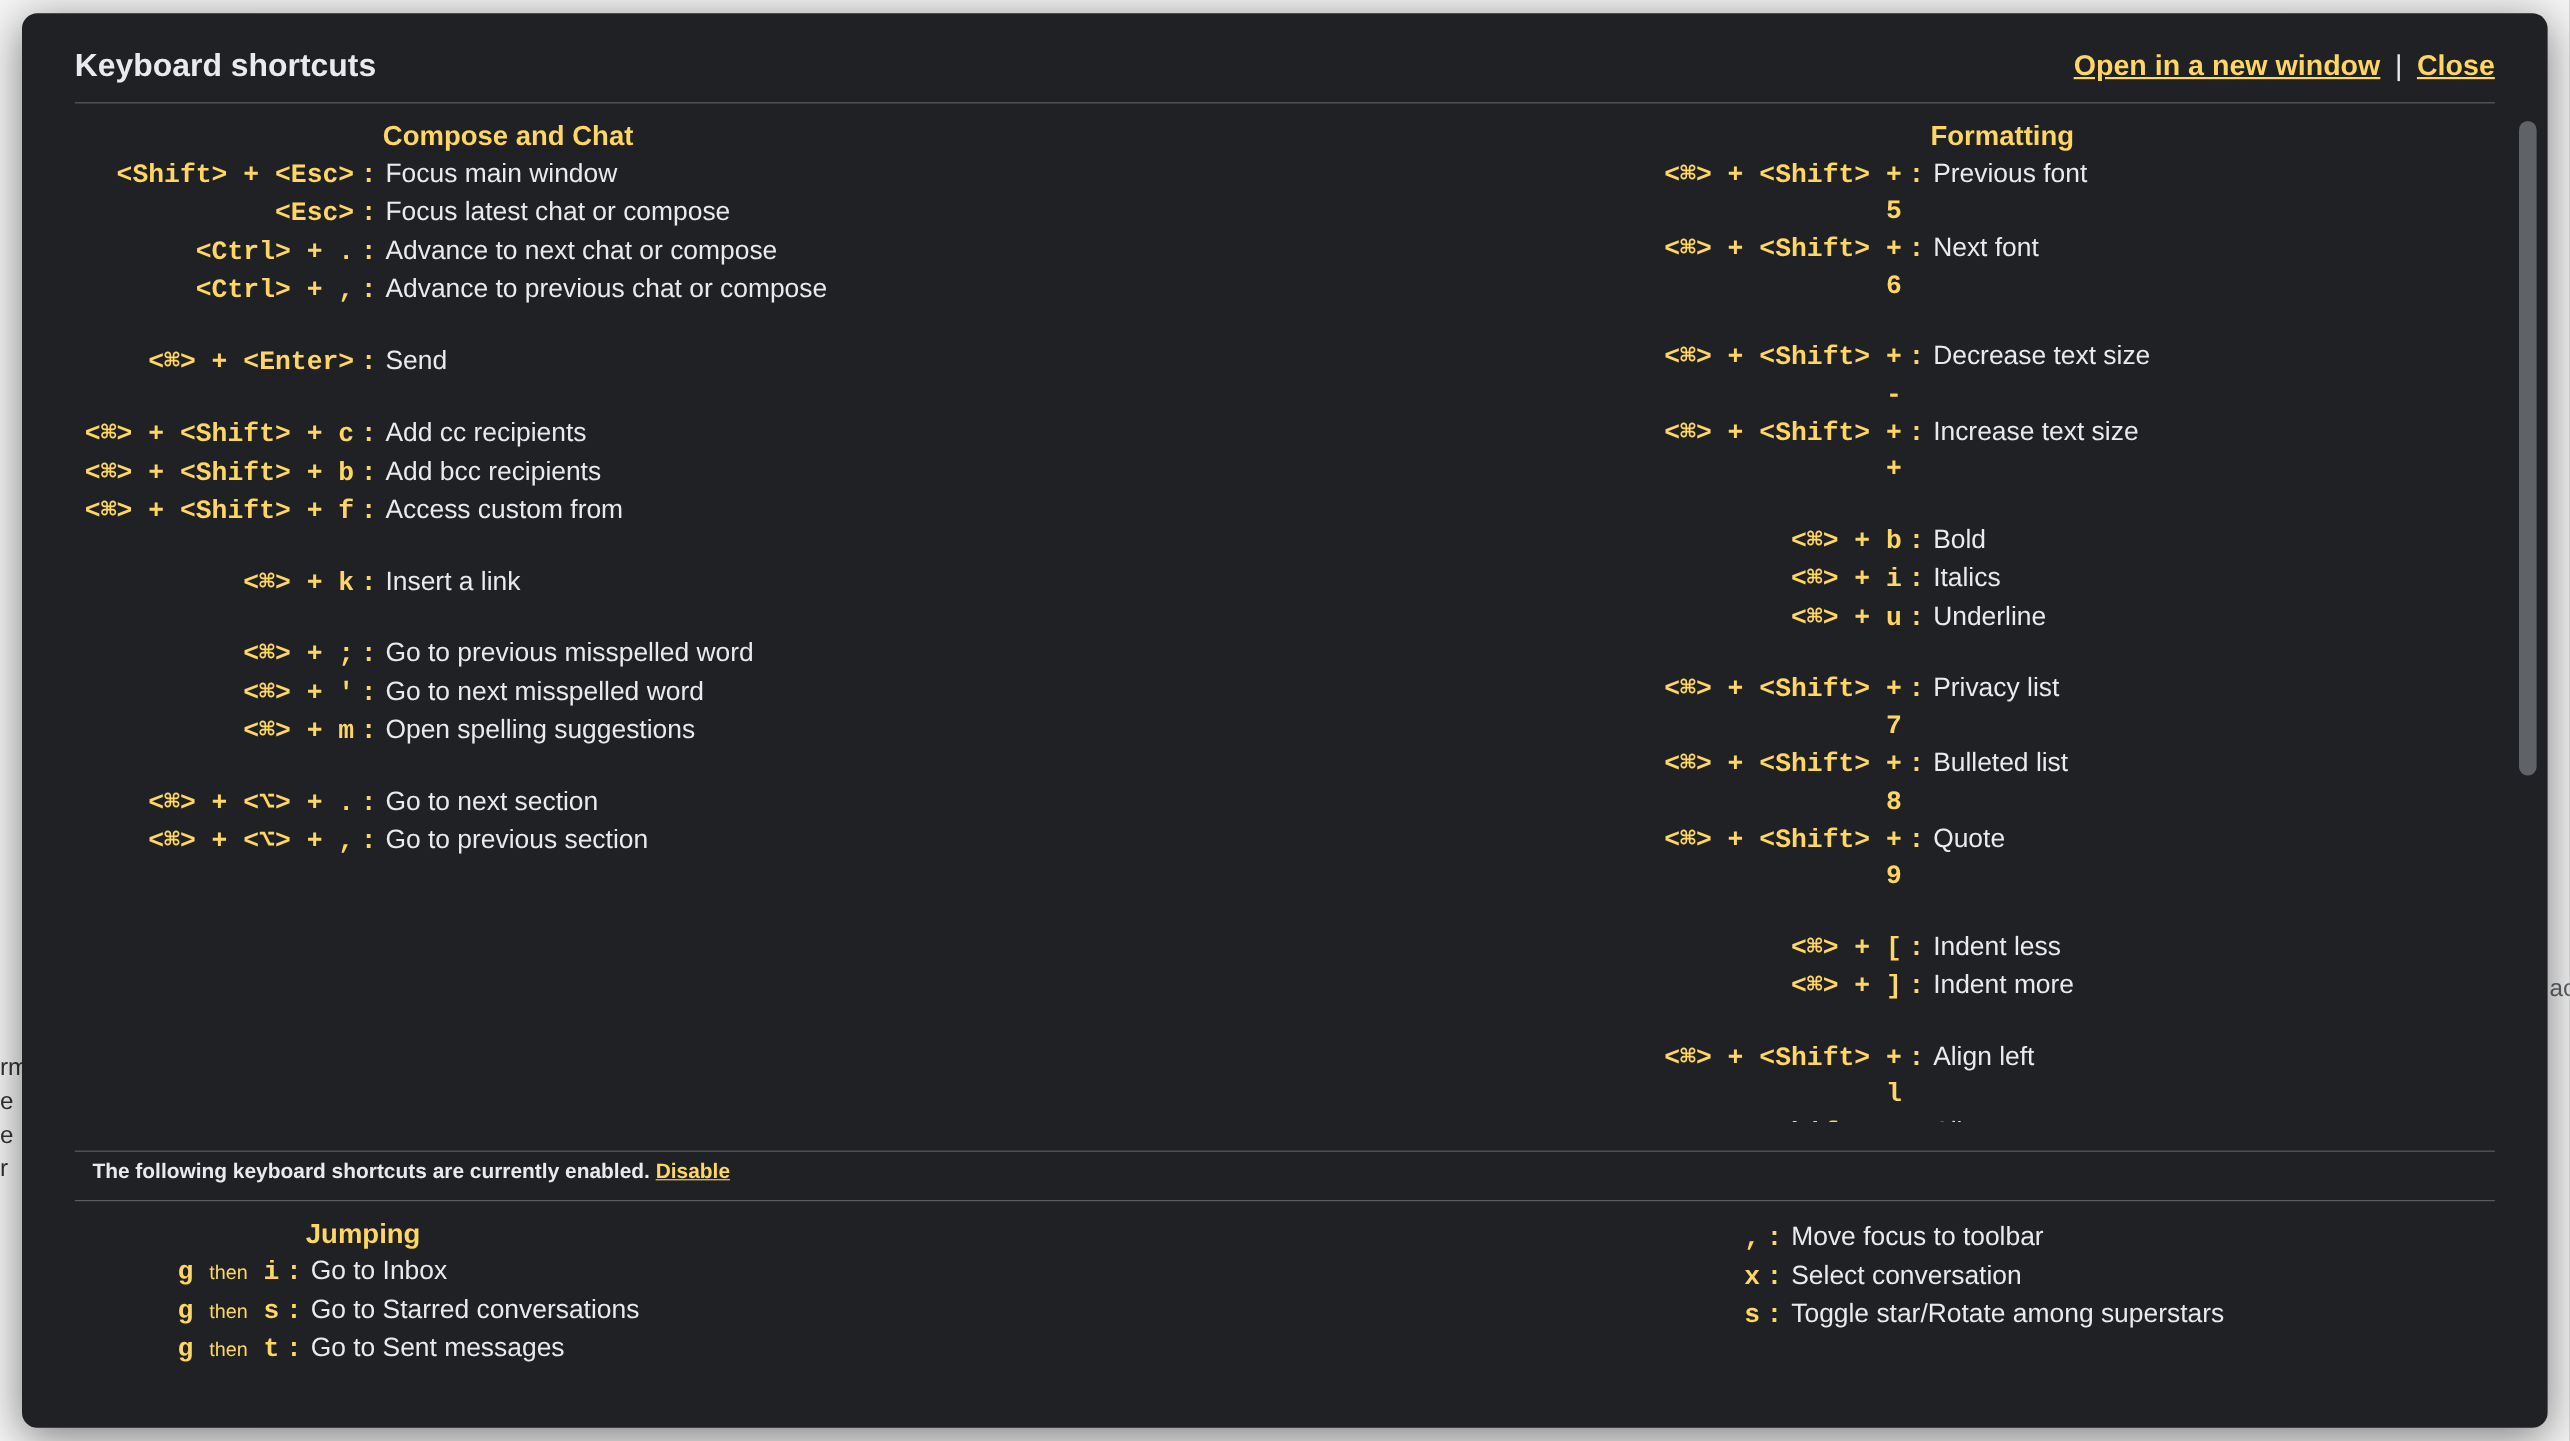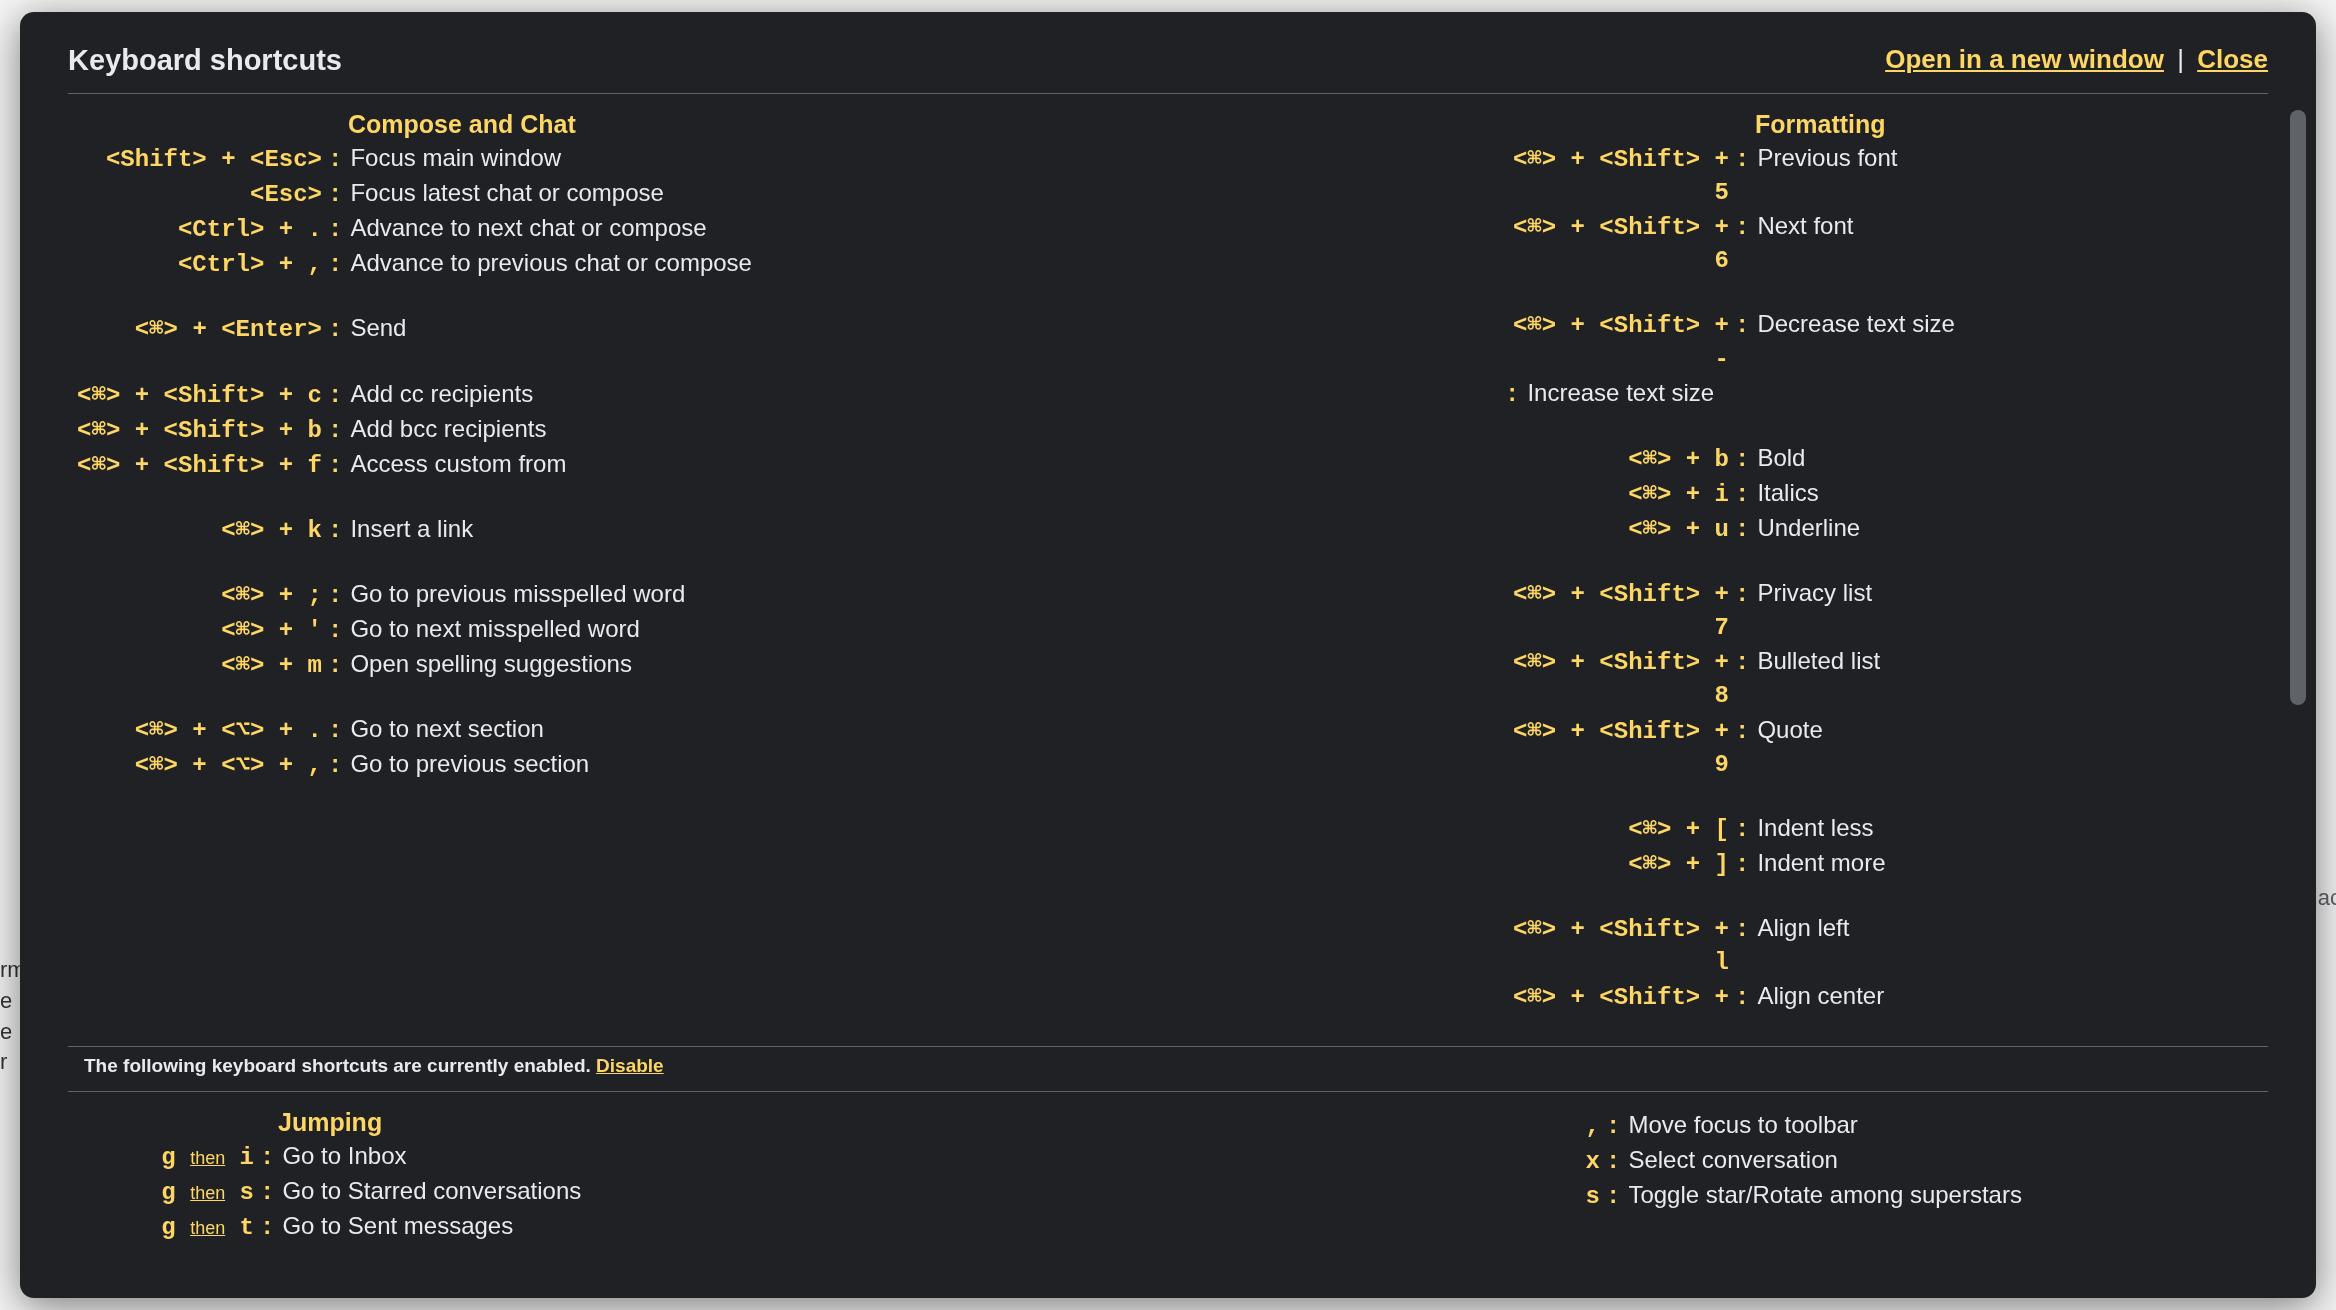--- a/index.html
+++ b/index.html
@@ -123,21 +123,20 @@
       font-family: "Courier New", monospace;
       font-weight: bold;
       font-size: 24px;
       padding-right: 0;
     }
     .then {
       font-family: Arial, Helvetica, sans-serif;
       font-weight: normal;
       font-size: 18px;
       color:#fdd663;
-      text-decoration:underline;
     }
     .colon { color:#fdd663; font-family:"Courier New",monospace; font-weight:bold; padding:0 8px 0 6px; font-size:24px;}
     .desc { color:#e8eaed; font-size:24px;}
     .gap { height: 30px; }
 
     .col.left .keys { width: 254px; }
     .col.left .section-title { margin-left: 280px;}
     .col.right .keys { width: 230px; }
     .col.right .section-title { margin-left: 256px;}
 
@@ -315,20 +314,21 @@
           <span class="colon">:</span>
           <span class="desc">Next font</span>
         </div>
       <div class="gap"></div>
       <div class="row">
           <span class="keys">&lt;⌘&gt; + &lt;Shift&gt; + -</span>
           <span class="colon">:</span>
           <span class="desc">Decrease text size</span>
         </div>
       <div class="row">
+          <span class="keys">&lt;⌘&gt; + &lt;Shift&gt; + +</span>
           <span class="colon">:</span>
           <span class="desc">Increase text size</span>
         </div>
       <div class="gap"></div>
       <div class="row">
           <span class="keys">&lt;⌘&gt; + b</span>
           <span class="colon">:</span>
           <span class="desc">Bold</span>
         </div>
       <div class="row">

